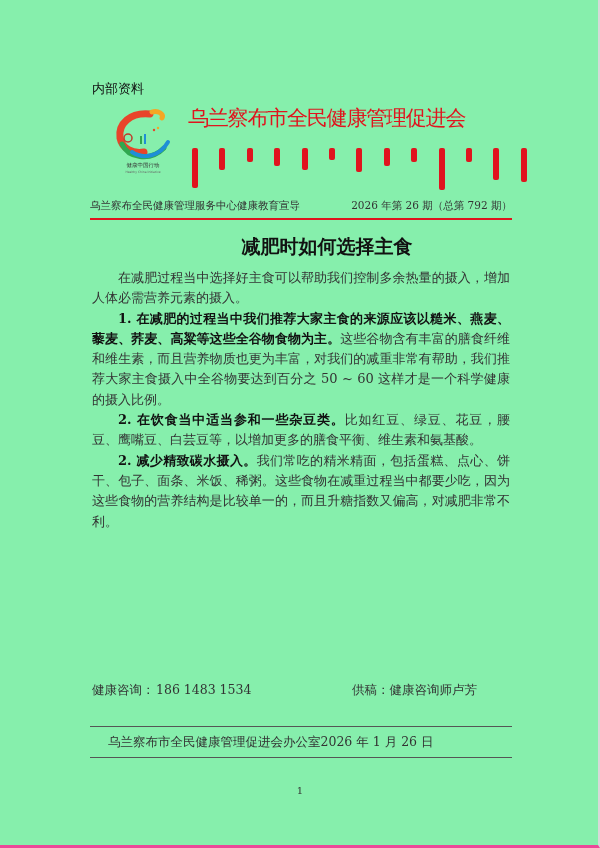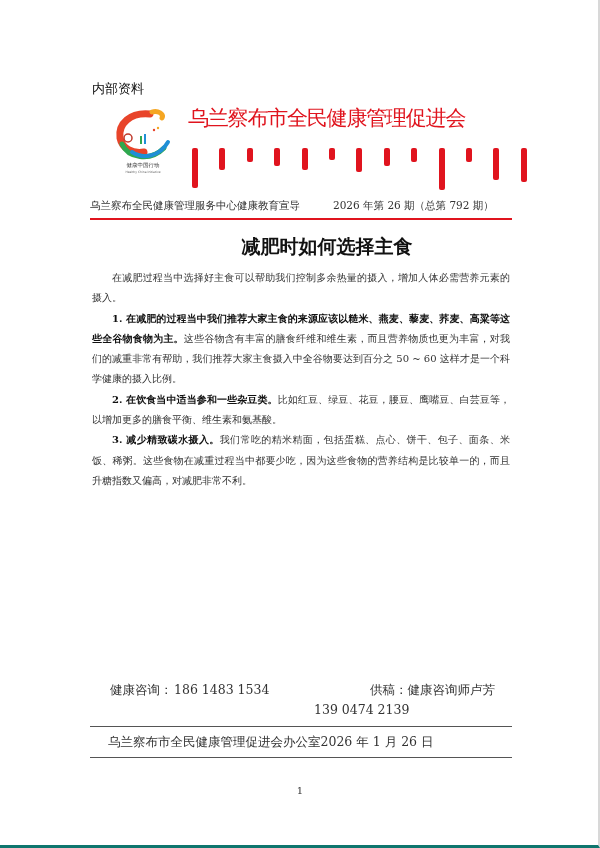--- a/index.html
+++ b/index.html
@@ -2,21 +2,21 @@
 <html><head>
 <meta charset="utf-8">
 <style>
   html, body { margin: 0; padding: 0; }
   body {
     width: 600px; height: 848px; background: #e6e6e6; overflow: hidden;
     font-family: "DejaVu Serif", "Liberation Serif", serif; color: #222;
   }
   .page {
     position: absolute; left: 0; top: 0; width: 598px; height: 845px;
-    background: #ffffff; border-right: 2px solid #d8d8d8; border-bottom: 3px solid #0f766e;
+    background: #86efac; border-right: 2px solid #d8d8d8; border-bottom: 3px solid #ec4899;
   }
   .internal {
     position: absolute; left: 92px; top: 80px; font-family: "DejaVu Sans", sans-serif;
     font-size: 13px; color: #111;
   }
   .logo { position: absolute; left: 110px; top: 108px; width: 66px; height: 70px; }
   .logo-caption {
     position: absolute; left: 110px; top: 162px; width: 66px; text-align: center;
     font-family: "DejaVu Sans", sans-serif; font-size: 5.5px; color: #333;
   }
@@ -28,38 +28,38 @@
     position: absolute; left: 188px; top: 104px; font-size: 21px; font-weight: normal;
     color: #e0141e; letter-spacing: -1.2px; white-space: nowrap;
   }
   .mongol-row {
     position: absolute; left: 192px; top: 148px; width: 335px; height: 42px;
     display: flex; justify-content: space-between;
   }
   .mglyph { width: 6px; background: #e0141e; border-radius: 2px; }
   .header-band {
     position: absolute; left: 90px; top: 199px; width: 422px;
-    font-size: 10.5px; color: #333; display: flex;  gap: 33px;
+    font-size: 10.5px; color: #333; display: flex; justify-content: space-between;
   }
   .red-rule { position: absolute; left: 90px; top: 218px; width: 422px; height: 2px; background: #e0141e; }
   .doc-title {
     position: absolute; left: 0; width: 600px; top: 234px; text-align: center;
     font-size: 19px; font-weight: bold; color: #111; padding-left: 27px;
   }
   .body-text {
     position: absolute; left: 92px; top: 268px; width: 418px;
-    font-size: 10px; line-height: 20.3px; color: #333; text-align: justify;
+    font-size: 13px; line-height: 20.3px; color: #333; text-align: justify;
   }
   .body-text p { margin: 0; text-indent: 2em; }
   .body-text b { color: #111; }
   .contact {
     position: absolute; left: 92px; top: 680px; width: 418px;
     font-size: 12.5px; line-height: 20px; color: #333;
   }
-  .contact .row { display: flex; justify-content: flex-end; }
+  .contact .row { display: flex; justify-content: flex-start; }
   .contact .left { width: 260px; }
   .contact .right { width: 140px; }
   .c-label { display: inline-block; width: 64px; }
   .rule { position: absolute; left: 90px; width: 422px; height: 1px; background: #555; }
   .footer {
     position: absolute; left: 108px; top: 734px; width: 398px;
     font-size: 12.5px; color: #333; display: flex; justify-content: flex-start;
   }
   .page-num {
     position: absolute; left: 0; width: 600px; top: 785px; text-align: center;
@@ -112,30 +112,29 @@
     <span>2026 年第 26 期（总第 792 期）</span>
   </div>
   <div class="red-rule"></div>
 
   <div class="doc-title">减肥时如何选择主食</div>
 
   <div class="body-text">
     <p><b></b><span>在减肥过程当中选择好主食可以帮助我们控制多余热量的摄入，增加人体必需营养元素的摄入。</span></p>
     <p><b>1. 在减肥的过程当中我们推荐大家主食的来源应该以糙米、燕麦、藜麦、荞麦、高粱等这些全谷物食物为主。</b><span>这些谷物含有丰富的膳食纤维和维生素，而且营养物质也更为丰富，对我们的减重非常有帮助，我们推荐大家主食摄入中全谷物要达到百分之 50 ~ 60 这样才是一个科学健康的摄入比例。</span></p>
     <p><b>2. 在饮食当中适当参和一些杂豆类。</b><span>比如红豆、绿豆、花豆，腰豆、鹰嘴豆、白芸豆等，以增加更多的膳食平衡、维生素和氨基酸。</span></p>
-    <p><b>3. 减少精致碳水摄入。</b><span>我们常吃的精米精面，包括蛋糕、点心、饼干、包子、面条、米饭、稀粥。这些食物在减重过程当中都要少吃，因为这些食物的营养结构是比较单一的，而且升糖指数又偏高，对减肥非常不利。</span></p>
+    <p><b>2. 减少精致碳水摄入。</b><span>我们常吃的精米精面，包括蛋糕、点心、饼干、包子、面条、米饭、稀粥。这些食物在减重过程当中都要少吃，因为这些食物的营养结构是比较单一的，而且升糖指数又偏高，对减肥非常不利。</span></p>
   </div>
 
   <div class="contact">
     <div class="row">
       <div class="left"><span class="c-label">健康咨询：</span><span>186 1483 1534</span></div>
       <div class="right"><span>供稿：</span><span>健康咨询师卢芳</span></div>
     </div>
     <div class="row">
-      <div class="left"><span class="c-label"></span><span>139 0474 2139</span></div>
     </div>
   </div>
 
   <div class="rule" style="top:726px"></div>
   <div class="footer">
     <span>乌兰察布市全民健康管理促进会办公室</span>
     <span>2026 年 1 月 26 日</span>
   </div>
   <div class="rule" style="top:757px"></div>
 

